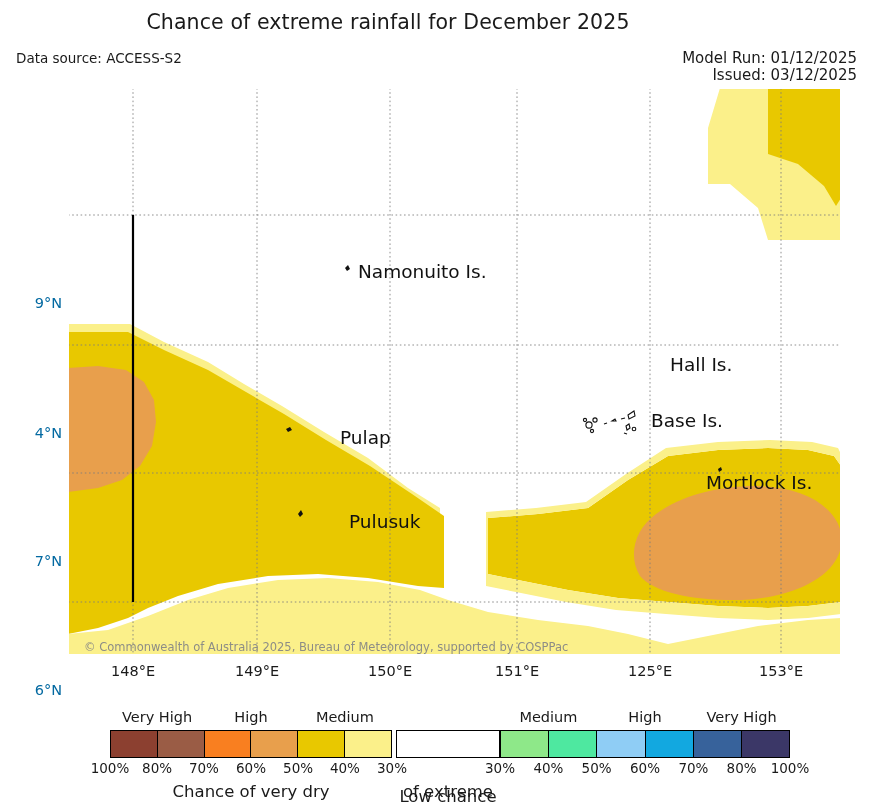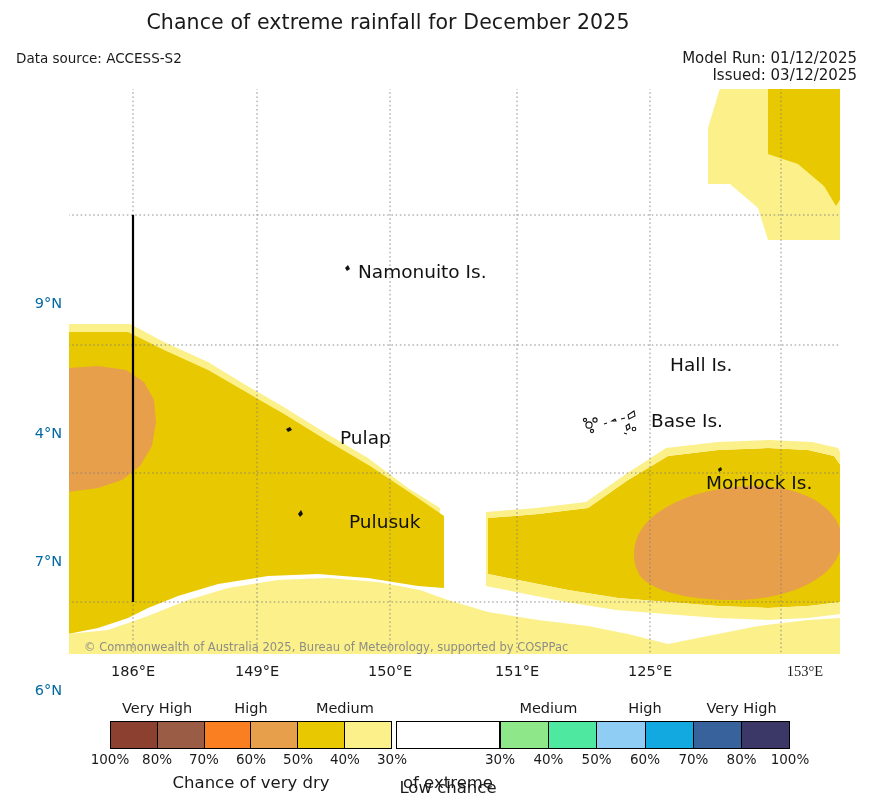--- a/index.html
+++ b/index.html
@@ -50,21 +50,21 @@
     position:absolute;font-size:18.5px;color:#111111;white-space:nowrap;
     line-height:1;
   }
   .credit{
     position:absolute;left:84px;top:640px;
     font-size:11.5px;color:#8d8d86;white-space:nowrap;
   }
 
   
   #legends{position:absolute;left:0;top:697px;width:873px;height:107px;}
-  .legend{position:absolute;top:3px;text-decoration:underline;}
+  .legend{position:absolute;top:12px;text-decoration:underline;}
   .lg-cats{position:relative;height:21px;}
   .lg-cat{position:absolute;font-size:14.5px;text-align:center;white-space:nowrap;transform:translateX(-50%);}
   .lg-bar{position:relative;height:28px;border:1px solid #000;box-sizing:border-box;display:flex;}
   .lg-sw{flex:1 1 0;height:100%;border-right:1px solid #000;box-sizing:border-box;}
   .lg-sw:last-child{border-right:none;}
   .lg-ticks{position:relative;height:20px;margin-top:2px;}
   .lg-tick{position:absolute;font-size:13.5px;transform:translateX(-50%);white-space:nowrap;}
   .lg-caption{position:absolute;width:100%;text-align:center;font-size:16.5px;white-space:nowrap;}
 
   #legend-dry{left:110px;width:282px;}
@@ -196,26 +196,26 @@
   <div class="credit">© Commonwealth of Australia 2025, Bureau of Meteorology, supported by COSPPac</div>
 
   <div id="ylabels">
     <div class="ytick" style="top:207px;">9°N</div>
     <div class="ytick" style="top:337px;">4°N</div>
     <div class="ytick" style="top:465px;">7°N</div>
     <div class="ytick" style="top:594px;">6°N</div>
   </div>
 
   <div id="xlabels">
-    <div class="xtick" style="left:65px;">186°E</div>
+    <div class="xtick" style="left:65px;">148°E</div>
     <div class="xtick" style="left:189px;">149°E</div>
     <div class="xtick" style="left:322px;">150°E</div>
     <div class="xtick" style="left:449px;">151°E</div>
     <div class="xtick" style="left:582px;">125°E</div>
-    <div class="xtick" style="left:737px;font-family:Liberation Serif, serif;">153°E</div>
+    <div class="xtick" style="left:713px;">153°E</div>
   </div>
 
   <div id="legends">
 
     <div class="legend" id="legend-dry">
       <div class="lg-cats">
         <div class="lg-cat" style="left:16.7%;">Very High</div>
         <div class="lg-cat" style="left:50%;">High</div>
         <div class="lg-cat" style="left:83.3%;">Medium</div>
       </div>

